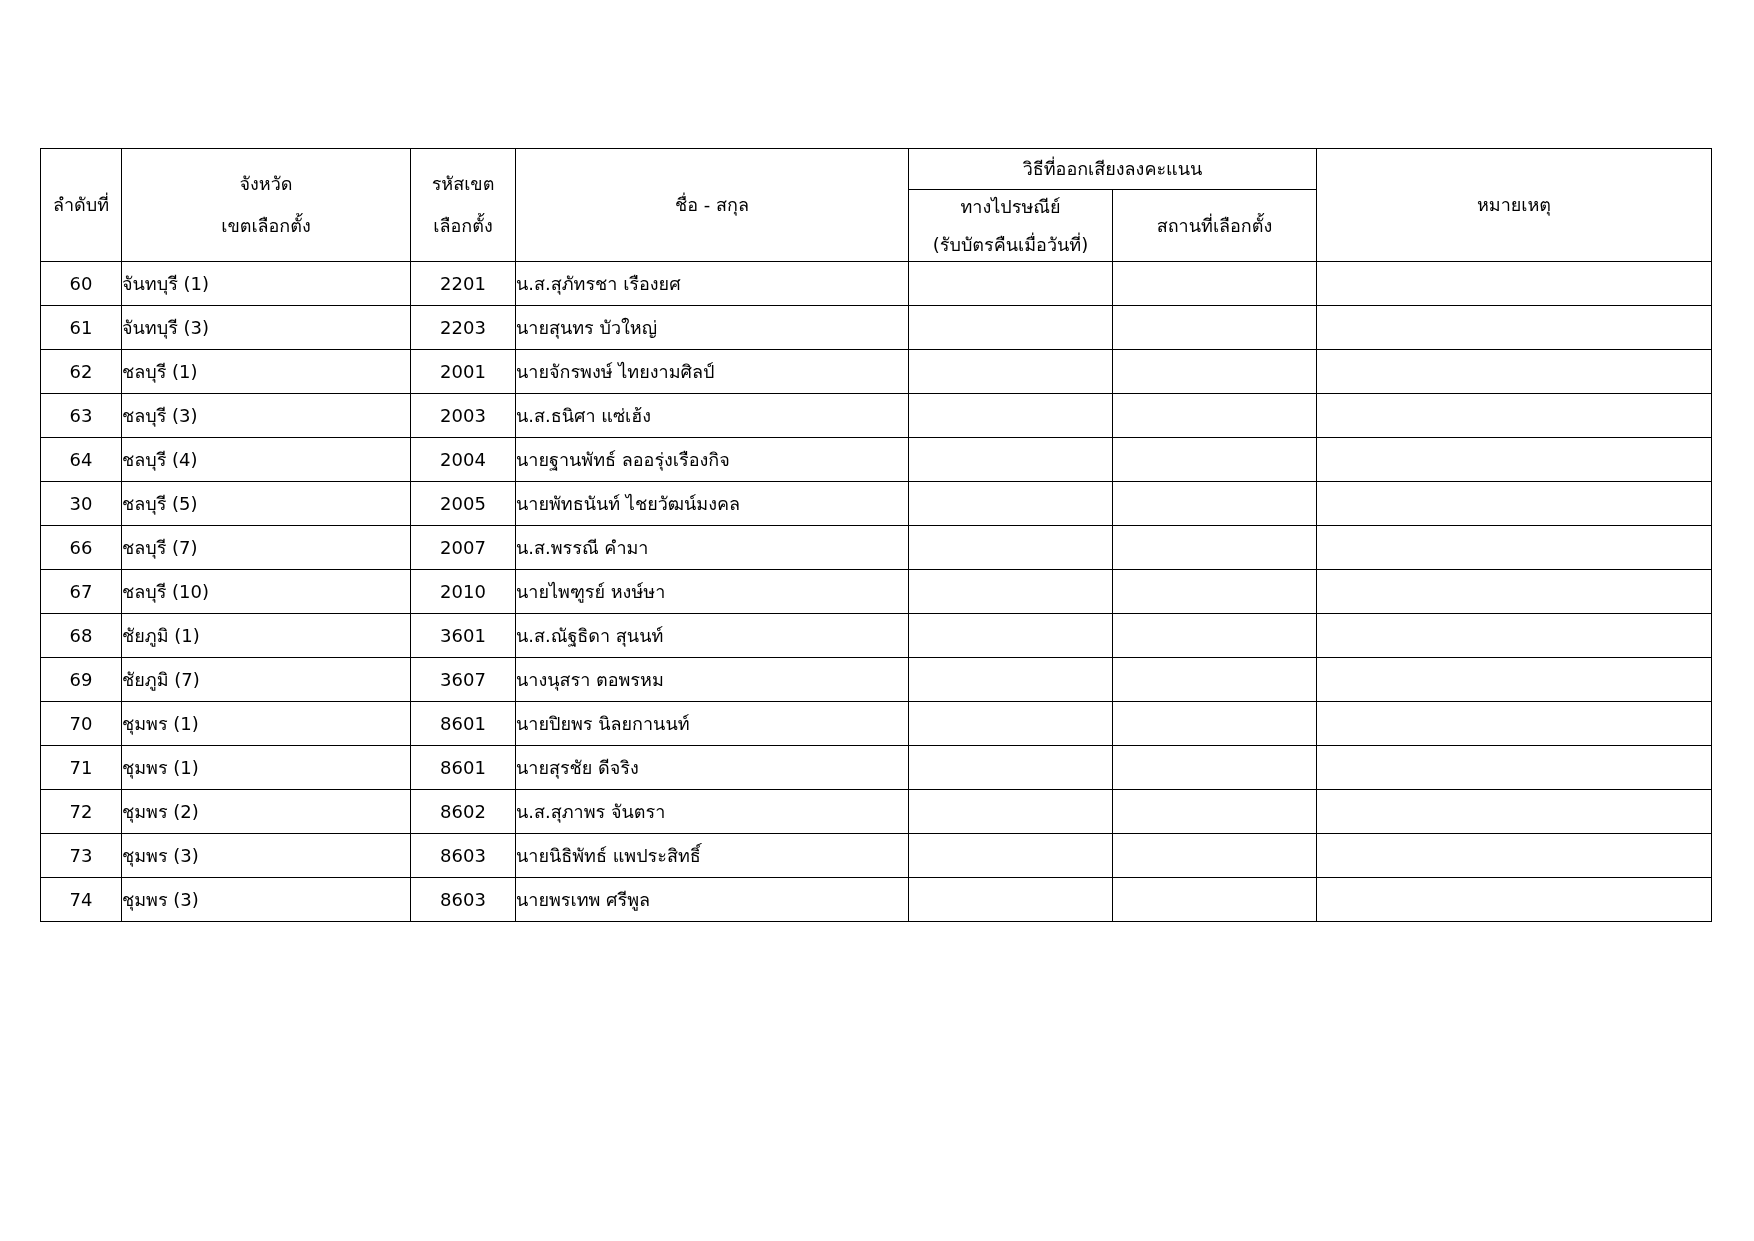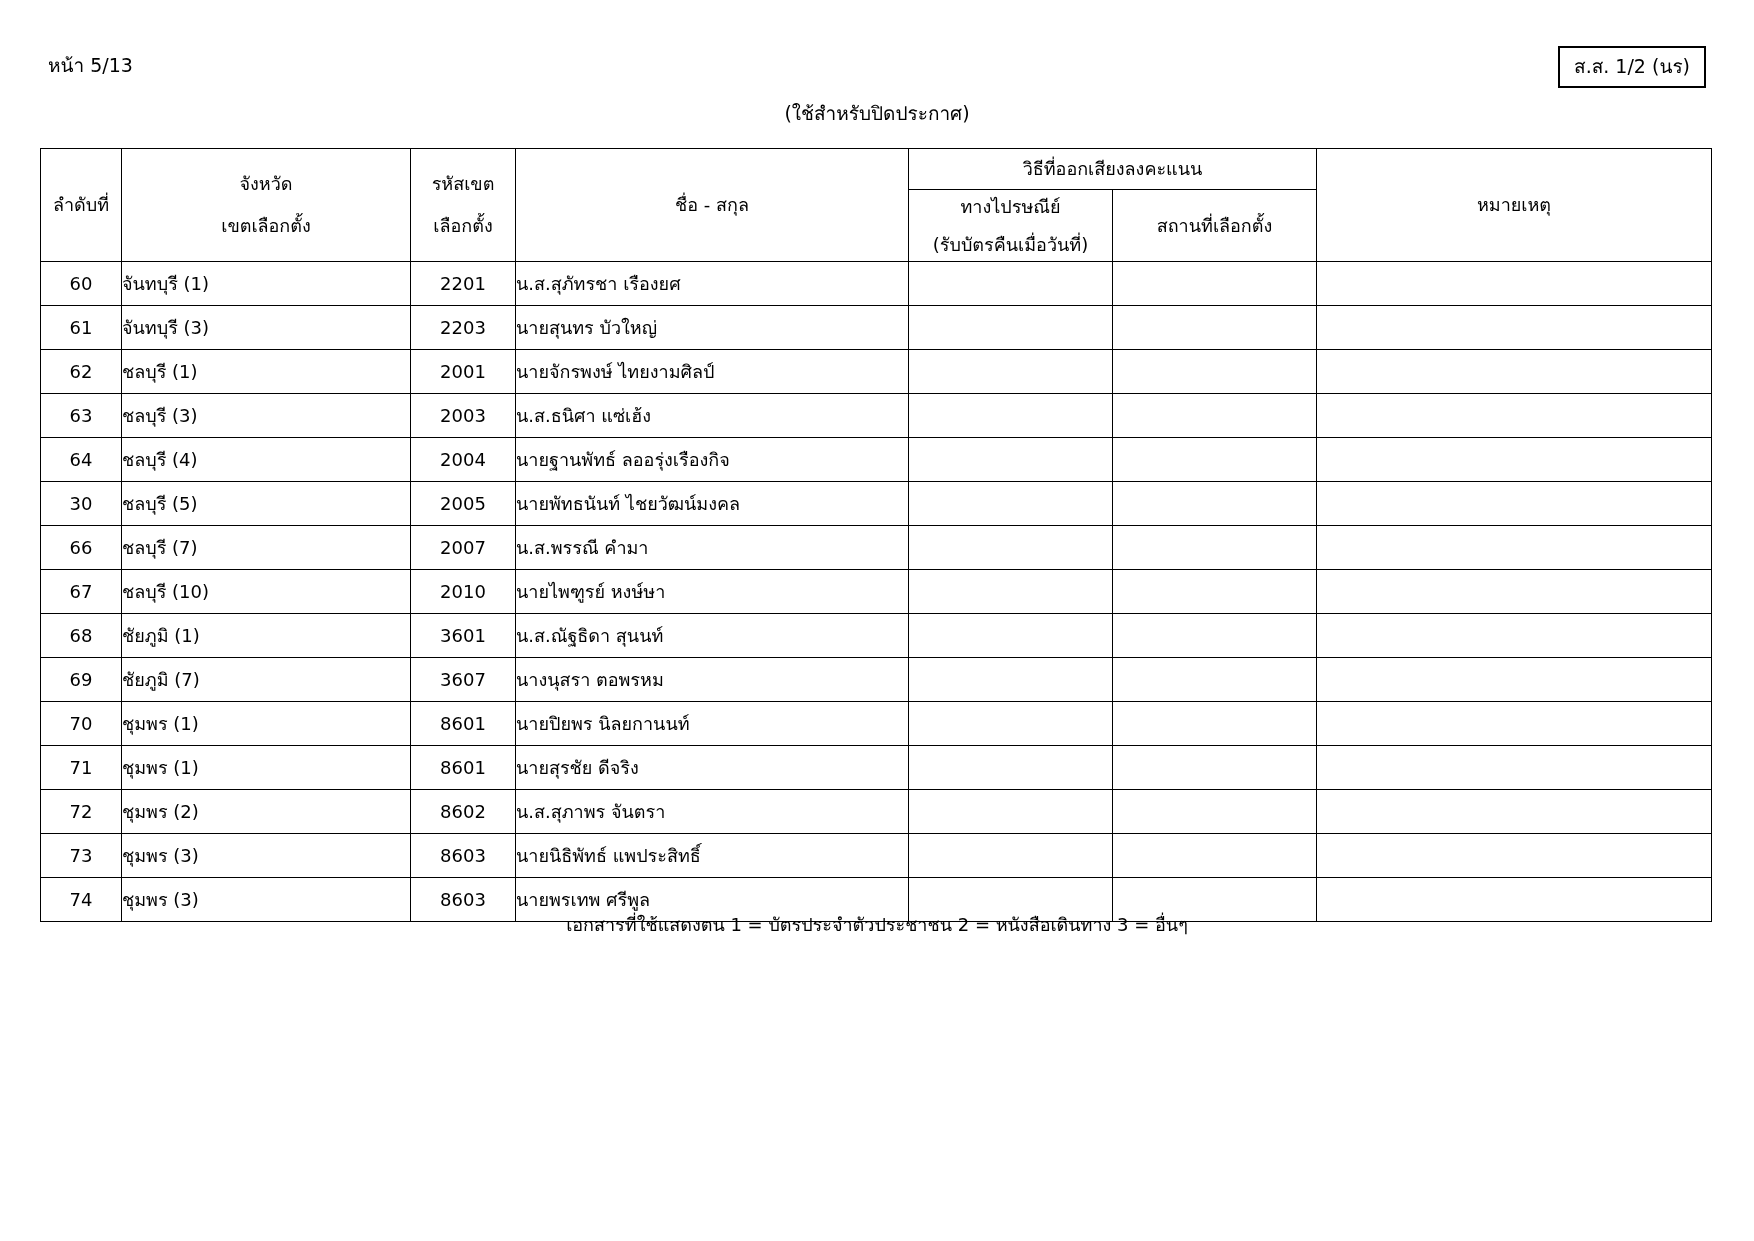--- a/index.html
+++ b/index.html
@@ -134,26 +134,21 @@
     text-align: center;
     font-size: 18px;
     line-height: 26px;
   }
 </style>
 </head>
 <body>
 
 <div class="page">
 
-  <div class="topbar">
-    <div class="page-label">หน้า 5/13</div>
-    <div class="form-code-box">ส.ส. 1/2 (นร)</div>
-  </div>
-
-  <div class="subtitle">(ใช้สำหรับปิดประกาศ)</div>
+
 
   <div class="table-wrap">
     <table class="doc">
       <thead>
         <tr>
           <th class="c-no hdr-cell" rowspan="2">ลำดับที่</th>
           <th class="c-prov hdr-cell hdr-two-line" rowspan="2">
             <span class="l1">จังหวัด</span>
             <span class="l2">เขตเลือกตั้ง</span>
           </th>
@@ -306,15 +301,14 @@
             <td class="c-code">8603</td>
             <td class="c-name">นายพรเทพ ศรีพูล</td>
             <td class="c-post"></td>
             <td class="c-place"></td>
             <td class="c-remark"></td>
           </tr>
         </tbody>
     </table>
   </div>
 
-  <div class="footnote">เอกสารที่ใช้แสดงตน 1 = บัตรประจำตัวประชาชน 2 = หนังสือเดินทาง 3 = อื่นๆ</div>
 
 </div>
 
 </body></html>

